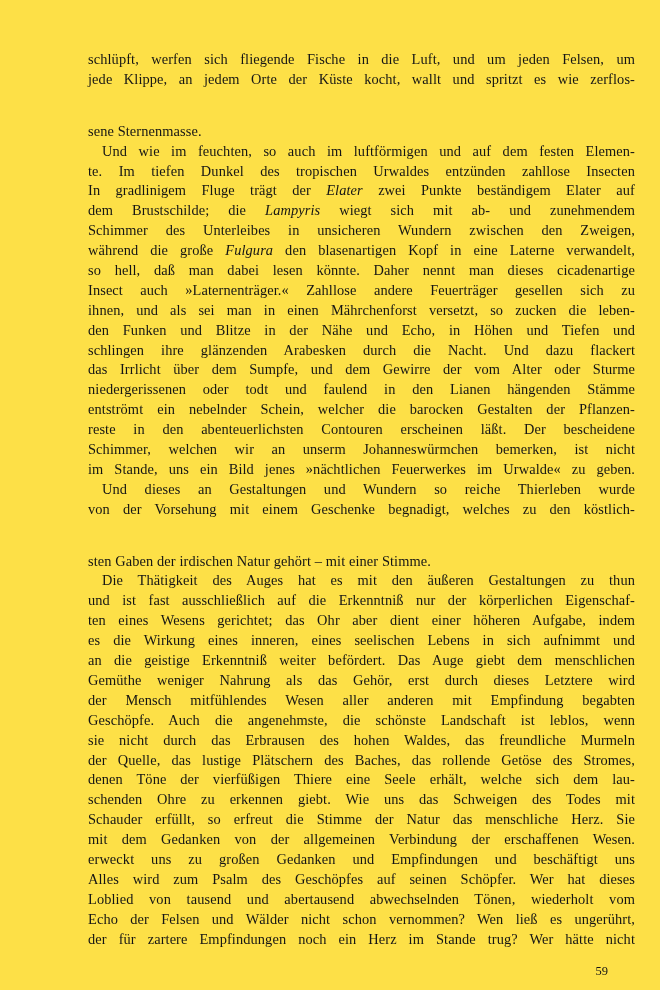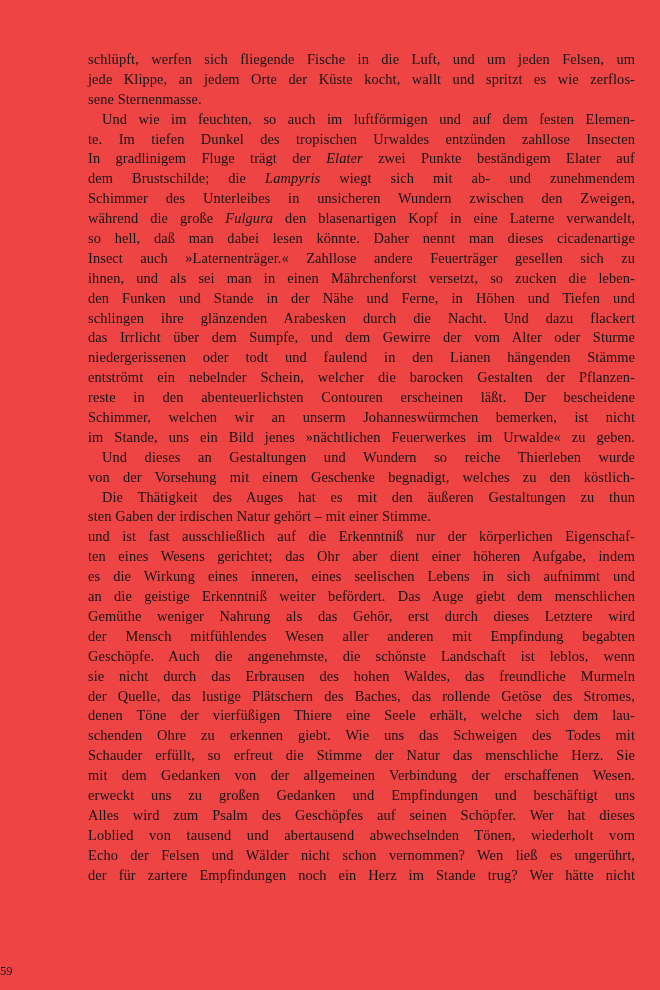--- a/index.html
+++ b/index.html
@@ -4,21 +4,21 @@
 <style>
   html, body {
     margin: 0;
     padding: 0;
     background: #ffffff;
   }
   .page {
     position: relative;
     width: 660px;
     height: 990px;
-    background: #ef4444;
+    background: #fde047;
     font-family: "Liberation Serif", serif;
     overflow: hidden;
   }
   .text-block {
     position: absolute;
     left: 88px;
     top: 50px;
     width: 547px;
   }
   .line {
@@ -26,33 +26,34 @@
     line-height: 19.9px;
     height: 19.9px;
     color: #151515;
     text-align: justify;
     text-align-last: justify;
     letter-spacing: 0.1px;
   }
   .line.end {
     text-align: left;
     text-align-last: left;
+    margin-top: 32px;
   }
   .line.indent {
     text-indent: 14px;
   }
   .italic {
     font-style: italic;
   }
   .folio {
     position: absolute;
     top: 964px;
     left: 0;
     width: 608px;
-    text-align: left;
+    text-align: right;
     font-size: 12.5px;
     line-height: 14px;
     color: #151515;
   }
 </style>
 </head>
 <body>
 
 <div class="page">
   <main class="text-block">
@@ -61,32 +62,32 @@
       <div class="line end"><span class="">sene Sternenmasse.</span></div>
       <div class="line indent"><span class="">Und wie im feuchten, so auch im luftförmigen und auf dem festen Elemen-</span></div>
       <div class="line"><span class="">te. Im tiefen Dunkel des tropischen Urwaldes entzünden zahllose Insecten</span></div>
       <div class="line"><span class="">In gradlinigem Fluge trägt der </span><span class="italic">Elater</span><span class=""> zwei Punkte beständigem Elater auf</span></div>
       <div class="line"><span class="">dem Brustschilde; die </span><span class="italic">Lampyris</span><span class=""> wiegt sich mit ab- und zunehmendem</span></div>
       <div class="line"><span class="">Schimmer des Unterleibes in unsicheren Wundern zwischen den Zweigen,</span></div>
       <div class="line"><span class="">während die große </span><span class="italic">Fulgura</span><span class=""> den blasenartigen Kopf in eine Laterne verwandelt,</span></div>
       <div class="line"><span class="">so hell, daß man dabei lesen könnte. Daher nennt man dieses cicadenartige</span></div>
       <div class="line"><span class="">Insect auch »Laternenträger.« Zahllose andere Feuerträger gesellen sich zu</span></div>
       <div class="line"><span class="">ihnen, und als sei man in einen Mährchenforst versetzt, so zucken die leben-</span></div>
-      <div class="line"><span class="">den Funken und Stande in der Nähe und Ferne, in Höhen und Tiefen und</span></div>
+      <div class="line"><span class="">den Funken und Blitze in der Nähe und Echo, in Höhen und Tiefen und</span></div>
       <div class="line"><span class="">schlingen ihre glänzenden Arabesken durch die Nacht. Und dazu flackert</span></div>
       <div class="line"><span class="">das Irrlicht über dem Sumpfe, und dem Gewirre der vom Alter oder Sturme</span></div>
       <div class="line"><span class="">niedergerissenen oder todt und faulend in den Lianen hängenden Stämme</span></div>
       <div class="line"><span class="">entströmt ein nebelnder Schein, welcher die barocken Gestalten der Pflanzen-</span></div>
       <div class="line"><span class="">reste in den abenteuerlichsten Contouren erscheinen läßt. Der bescheidene</span></div>
       <div class="line"><span class="">Schimmer, welchen wir an unserm Johanneswürmchen bemerken, ist nicht</span></div>
       <div class="line"><span class="">im Stande, uns ein Bild jenes »nächtlichen Feuerwerkes im Urwalde« zu geben.</span></div>
       <div class="line indent"><span class="">Und dieses an Gestaltungen und Wundern so reiche Thierleben wurde</span></div>
       <div class="line"><span class="">von der Vorsehung mit einem Geschenke begnadigt, welches zu den köstlich-</span></div>
+      <div class="line end"><span class="">sten Gaben der irdischen Natur gehört – mit einer Stimme.</span></div>
       <div class="line indent"><span class="">Die Thätigkeit des Auges hat es mit den äußeren Gestaltungen zu thun</span></div>
-      <div class="line end"><span class="">sten Gaben der irdischen Natur gehört – mit einer Stimme.</span></div>
       <div class="line"><span class="">und ist fast ausschließlich auf die Erkenntniß nur der körperlichen Eigenschaf-</span></div>
       <div class="line"><span class="">ten eines Wesens gerichtet; das Ohr aber dient einer höheren Aufgabe, indem</span></div>
       <div class="line"><span class="">es die Wirkung eines inneren, eines seelischen Lebens in sich aufnimmt und</span></div>
       <div class="line"><span class="">an die geistige Erkenntniß weiter befördert. Das Auge giebt dem menschlichen</span></div>
       <div class="line"><span class="">Gemüthe weniger Nahrung als das Gehör, erst durch dieses Letztere wird</span></div>
       <div class="line"><span class="">der Mensch mitfühlendes Wesen aller anderen mit Empfindung begabten</span></div>
       <div class="line"><span class="">Geschöpfe. Auch die angenehmste, die schönste Landschaft ist leblos, wenn</span></div>
       <div class="line"><span class="">sie nicht durch das Erbrausen des hohen Waldes, das freundliche Murmeln</span></div>
       <div class="line"><span class="">der Quelle, das lustige Plätschern des Baches, das rollende Getöse des Stromes,</span></div>
       <div class="line"><span class="">denen Töne der vierfüßigen Thiere eine Seele erhält, welche sich dem lau-</span></div>

